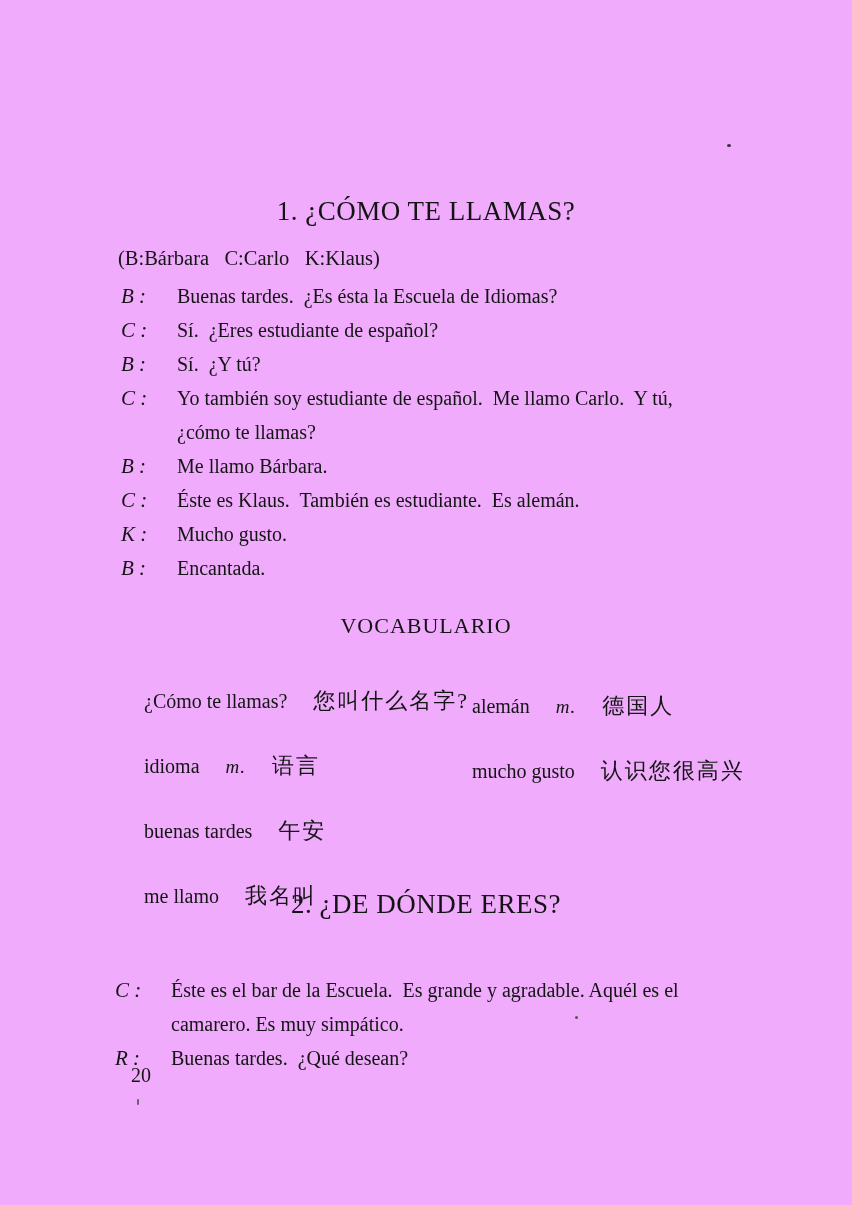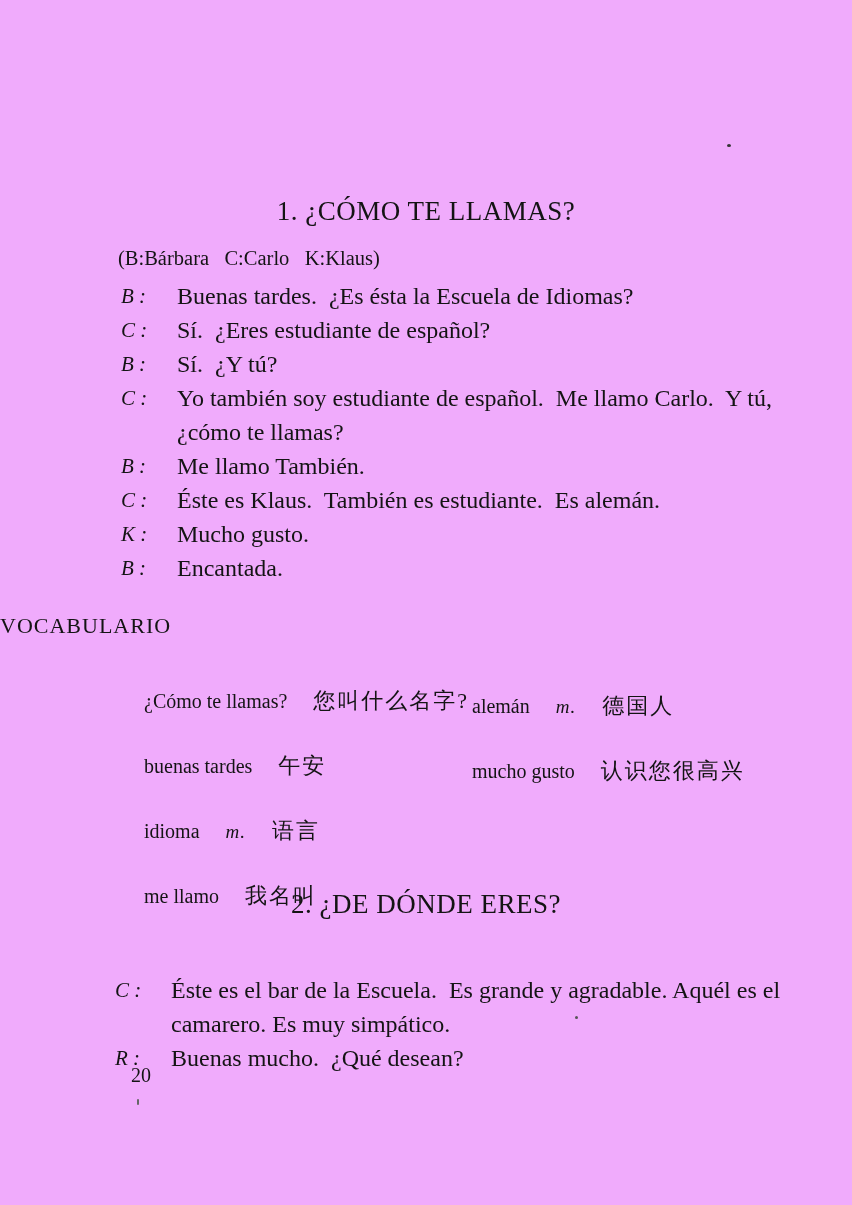--- a/index.html
+++ b/index.html
@@ -39,28 +39,29 @@
   .drow { display: flex; align-items: flex-start; }
   .spk {
     flex: 0 0 56px;
     font-style: italic;
     font-size: 21px;
     line-height: 34px;
     white-space: pre-wrap;
   }
   .utt { flex: 1; }
   .uline {
-    font-size: 24px;
+    font-size: 20px;
     line-height: 34px;
     white-space: pre-wrap;
   }
 
   .vocab-title {
     position: absolute;
     top: 613px; left: 0; width: 100%;
+    text-align: center;
     font-size: 22px;
     font-weight: normal;
     letter-spacing: 1px;
   }
   .vcol { position: absolute; }
   #vleft  { top: 669px; left: 120px; }
   #vright { top: 674px; left: 448px; }
   .vrow { line-height: 21px; white-space: pre-wrap; }
   .term { font-size: 20px; margin-right: 26px; }
   .gen  { font-size: 19px; font-style: italic; margin-right: 26px; letter-spacing: 1px; }
@@ -111,21 +112,21 @@
     <div class="drow">
       <span class="spk">C :</span>
       <div class="utt">
         <div class="uline">Yo también soy estudiante de español.  Me llamo Carlo.  Y tú,</div>
         <div class="uline">¿cómo te llamas?</div>
       </div>
     </div>
     <div class="drow">
       <span class="spk">B :</span>
       <div class="utt">
-        <div class="uline">Me llamo También.</div>
+        <div class="uline">Me llamo Bárbara.</div>
       </div>
     </div>
     <div class="drow">
       <span class="spk">C :</span>
       <div class="utt">
         <div class="uline">Éste es Klaus.  También es estudiante.  Es alemán.</div>
       </div>
     </div>
     <div class="drow">
       <span class="spk">K :</span>
@@ -141,24 +142,24 @@
     </div>
   </div>
 
   <h2 class="vocab-title">VOCABULARIO</h2>
 
   <div class="vcol" id="vleft">
     <div class="vrow">
       <span class="term">¿Cómo te llamas?</span><span class="cn">您叫什么名字?</span>
     </div>
     <div class="vrow">
-      <span class="term">buenas tardes</span><span class="cn">午安</span>
+      <span class="term">idioma</span><span class="gen">m.</span><span class="cn">语言</span>
     </div>
     <div class="vrow">
-      <span class="term">idioma</span><span class="gen">m.</span><span class="cn">语言</span>
+      <span class="term">buenas tardes</span><span class="cn">午安</span>
     </div>
     <div class="vrow">
       <span class="term">me llamo</span><span class="cn">我名叫</span>
     </div>
   </div>
 
   <div class="vcol" id="vright">
     <div class="vrow">
       <span class="term">alemán</span><span class="gen">m.</span><span class="cn">德国人</span>
     </div>
@@ -174,21 +175,21 @@
     <div class="drow">
       <span class="spk">C :</span>
       <div class="utt">
         <div class="uline">Éste es el bar de la Escuela.  Es grande y agradable. Aquél es el</div>
         <div class="uline">camarero. Es muy simpático.</div>
       </div>
     </div>
     <div class="drow">
       <span class="spk">R :</span>
       <div class="utt">
-        <div class="uline">Buenas mucho.  ¿Qué desean?</div>
+        <div class="uline">Buenas tardes.  ¿Qué desean?</div>
       </div>
     </div>
   </div>
 
   <div class="pagenum">20</div>
 
   <span class="speck" id="speck-mid"></span>
   <span class="speck" id="speck-bottom"></span>
 
 </div>

